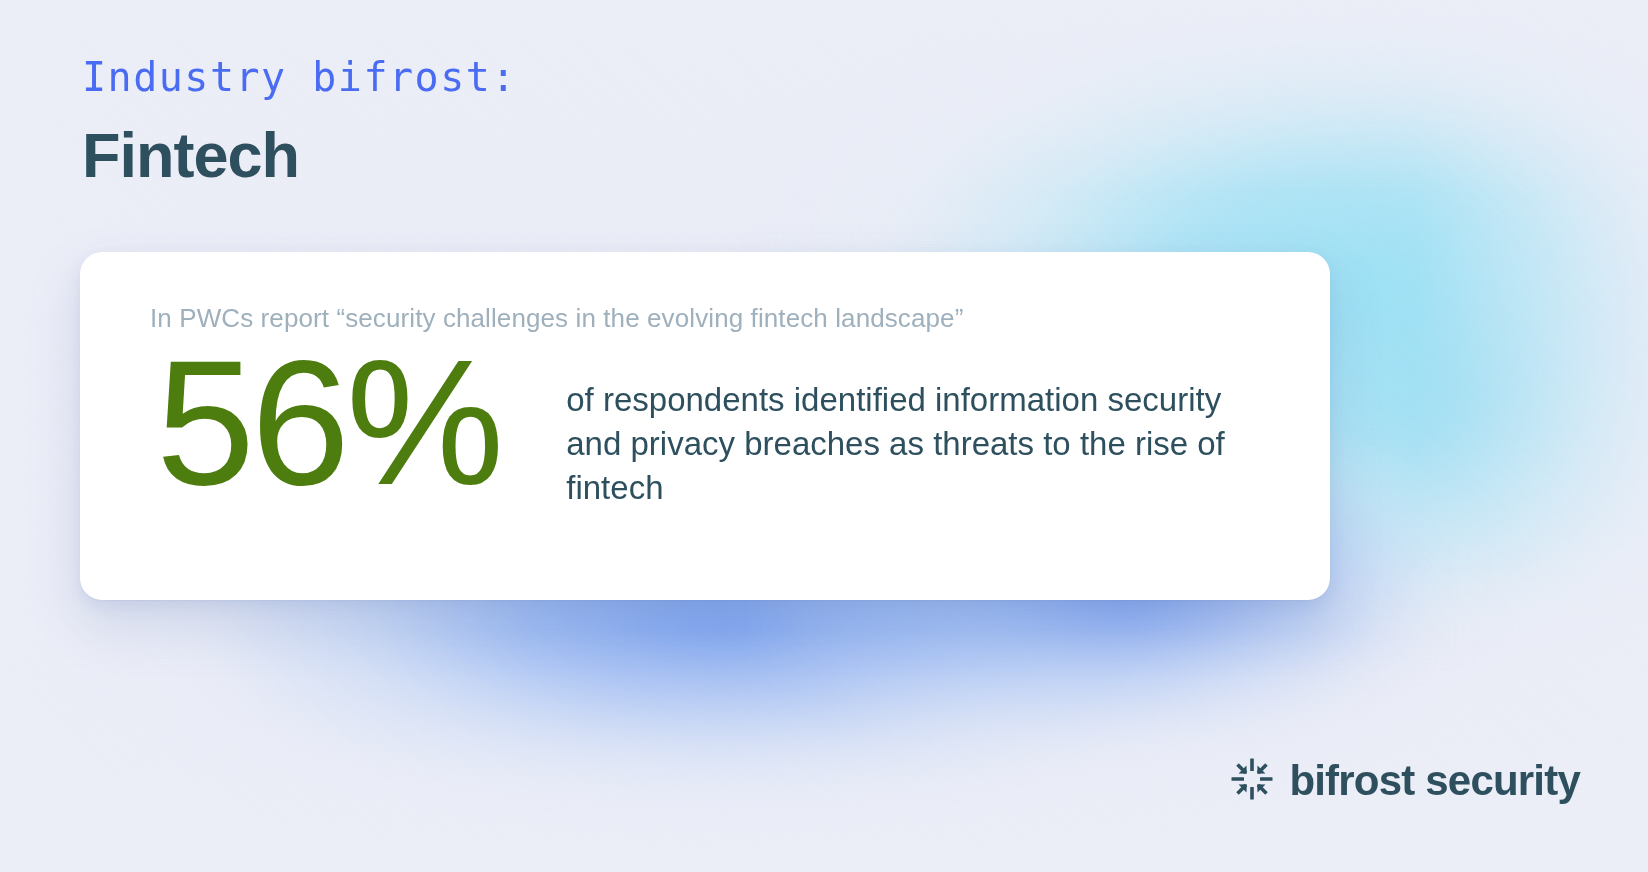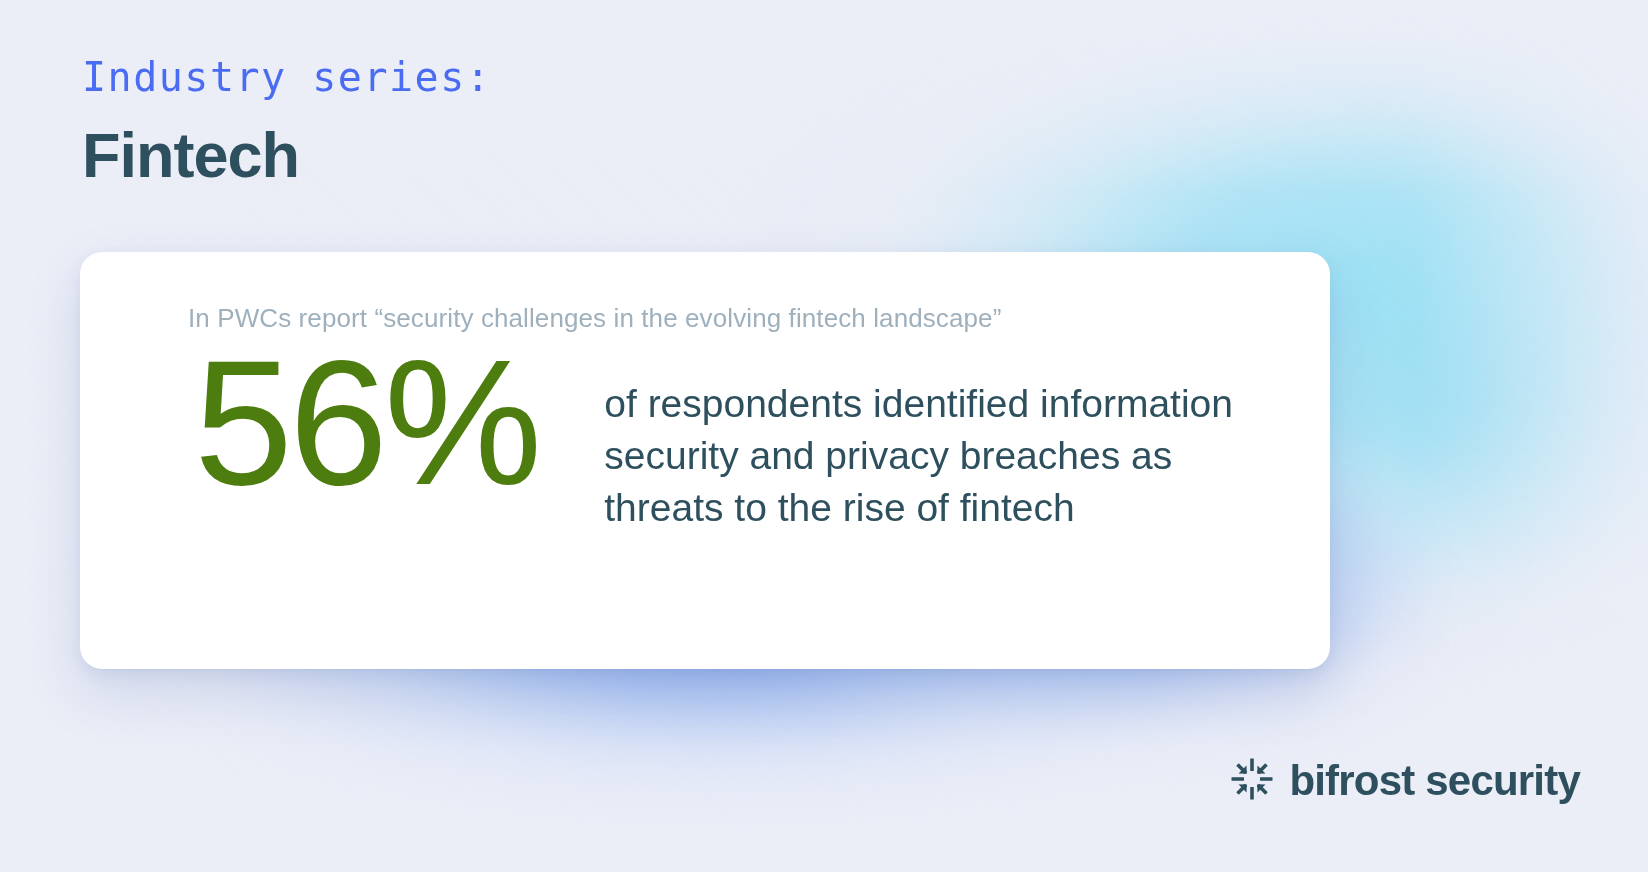--- a/index.html
+++ b/index.html
@@ -139,28 +139,28 @@
     line-height: 1.18;
     margin-top: 16px;
   }
 
   
   .stat-card {
     position: absolute;
     left: 80px;
     top: 252px;
     width: 1250px;
-    height: 417px;
+    height: 348px;
     background: #ffffff;
     border-radius: 22px;
     box-shadow:
       0 24px 54px rgba(70, 100, 170, 0.17),
       0 6px 16px rgba(70, 100, 170, 0.09),
       0 1px 2px rgba(70, 100, 170, 0.06);
-    padding: 50px 56px 0 108px;
+    padding: 50px 56px 0 70px;
   }
 
   .card-source {
     font-family: "Liberation Sans", sans-serif;
     font-size: 26px;
     color: #9fb0bd;
     letter-spacing: 0.1px;
     line-height: 1.3;
     white-space: nowrap;
   }
@@ -178,21 +178,21 @@
     color: #4d7c0f;
     line-height: 1.0;
     letter-spacing: -4px;
     flex: 0 0 auto;
     margin-left: 6px;
     margin-top: -14px;
   }
 
   .stat-desc {
     font-family: "Liberation Sans", sans-serif;
-    font-size: 39px;
+    font-size: 33px;
     font-weight: 400;
     color: #2e505e;
     line-height: 1.33;
     margin-left: 66px;
     margin-top: 30px;
     max-width: 730px;
   }
 
   
   .brand {
@@ -224,21 +224,21 @@
   <div class="glow-cyan-2"></div>
   <div class="glow-blue"></div>
   <div class="glow-blue-2"></div>
   <div class="glow-fade"></div>
   <div class="grain"></div>
 </div>
 
 <div class="content">
 
   <div class="headline-block">
-    <div class="eyebrow">Industry series:</div>
+    <div class="eyebrow">Industry bifrost:</div>
     <div class="headline">Fintech</div>
   </div>
 
   <div class="stat-card">
     <div class="card-source">In PWCs report “security challenges in the evolving fintech landscape”</div>
 
     <div class="stat-row">
       <div class="stat-number">56%</div>
       <div class="stat-desc">of respondents identified information security and privacy breaches as threats to the rise of fintech</div>
     </div>

